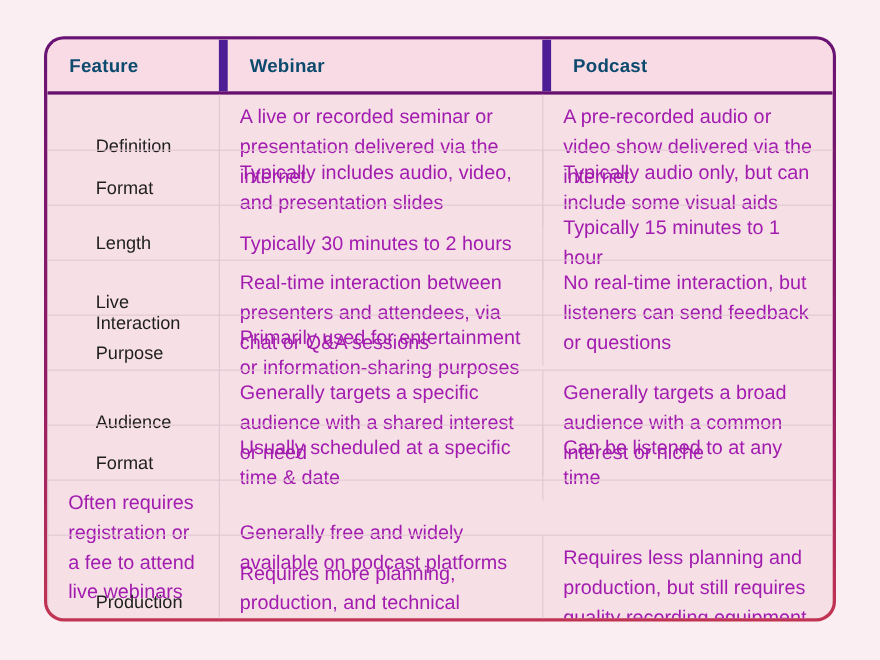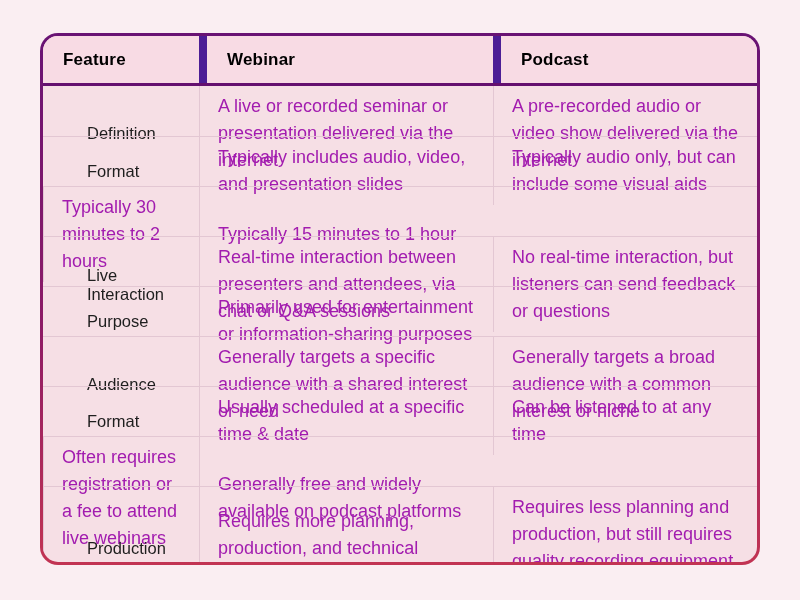--- a/index.html
+++ b/index.html
@@ -40,21 +40,21 @@
     flex-shrink: 0;
     background: #f8dbe4;
     border-bottom: 3px solid #65106f;
   }
   .header-cell {
     display: flex;
     align-items: center;
     padding: 0 20px;
     font-size: 17px;
     font-weight: bold;
-    color: #000000;
+    color: #0c4a6e;
     letter-spacing: 0.2px;
   }
   .header-cell + .header-cell { border-left: 8px solid #4c1d95; }
   .body-row {
     height: 50px;
     flex-shrink: 0;
   }
   .body-row + .body-row { border-top: 1.6px solid #e3c7d3; }
   .body-row.tall {
     height: auto;
@@ -96,20 +96,21 @@
       <div class="detail-cell">A pre-recorded audio or video show delivered via the internet</div>
     </div>
 
     <div class="row body-row">
       <div class="feature-cell">Format</div>
       <div class="detail-cell">Typically includes audio, video, and presentation slides</div>
       <div class="detail-cell">Typically audio only, but can include some visual aids</div>
     </div>
 
     <div class="row body-row">
+      <div class="feature-cell">Length</div>
       <div class="detail-cell">Typically 30 minutes to 2 hours</div>
       <div class="detail-cell">Typically 15 minutes to 1 hour</div>
     </div>
 
     <div class="row body-row">
       <div class="feature-cell">Live Interaction</div>
       <div class="detail-cell">Real-time interaction between presenters and attendees, via chat or Q&amp;A sessions</div>
       <div class="detail-cell">No real-time interaction, but listeners can send feedback or questions</div>
     </div>
 

